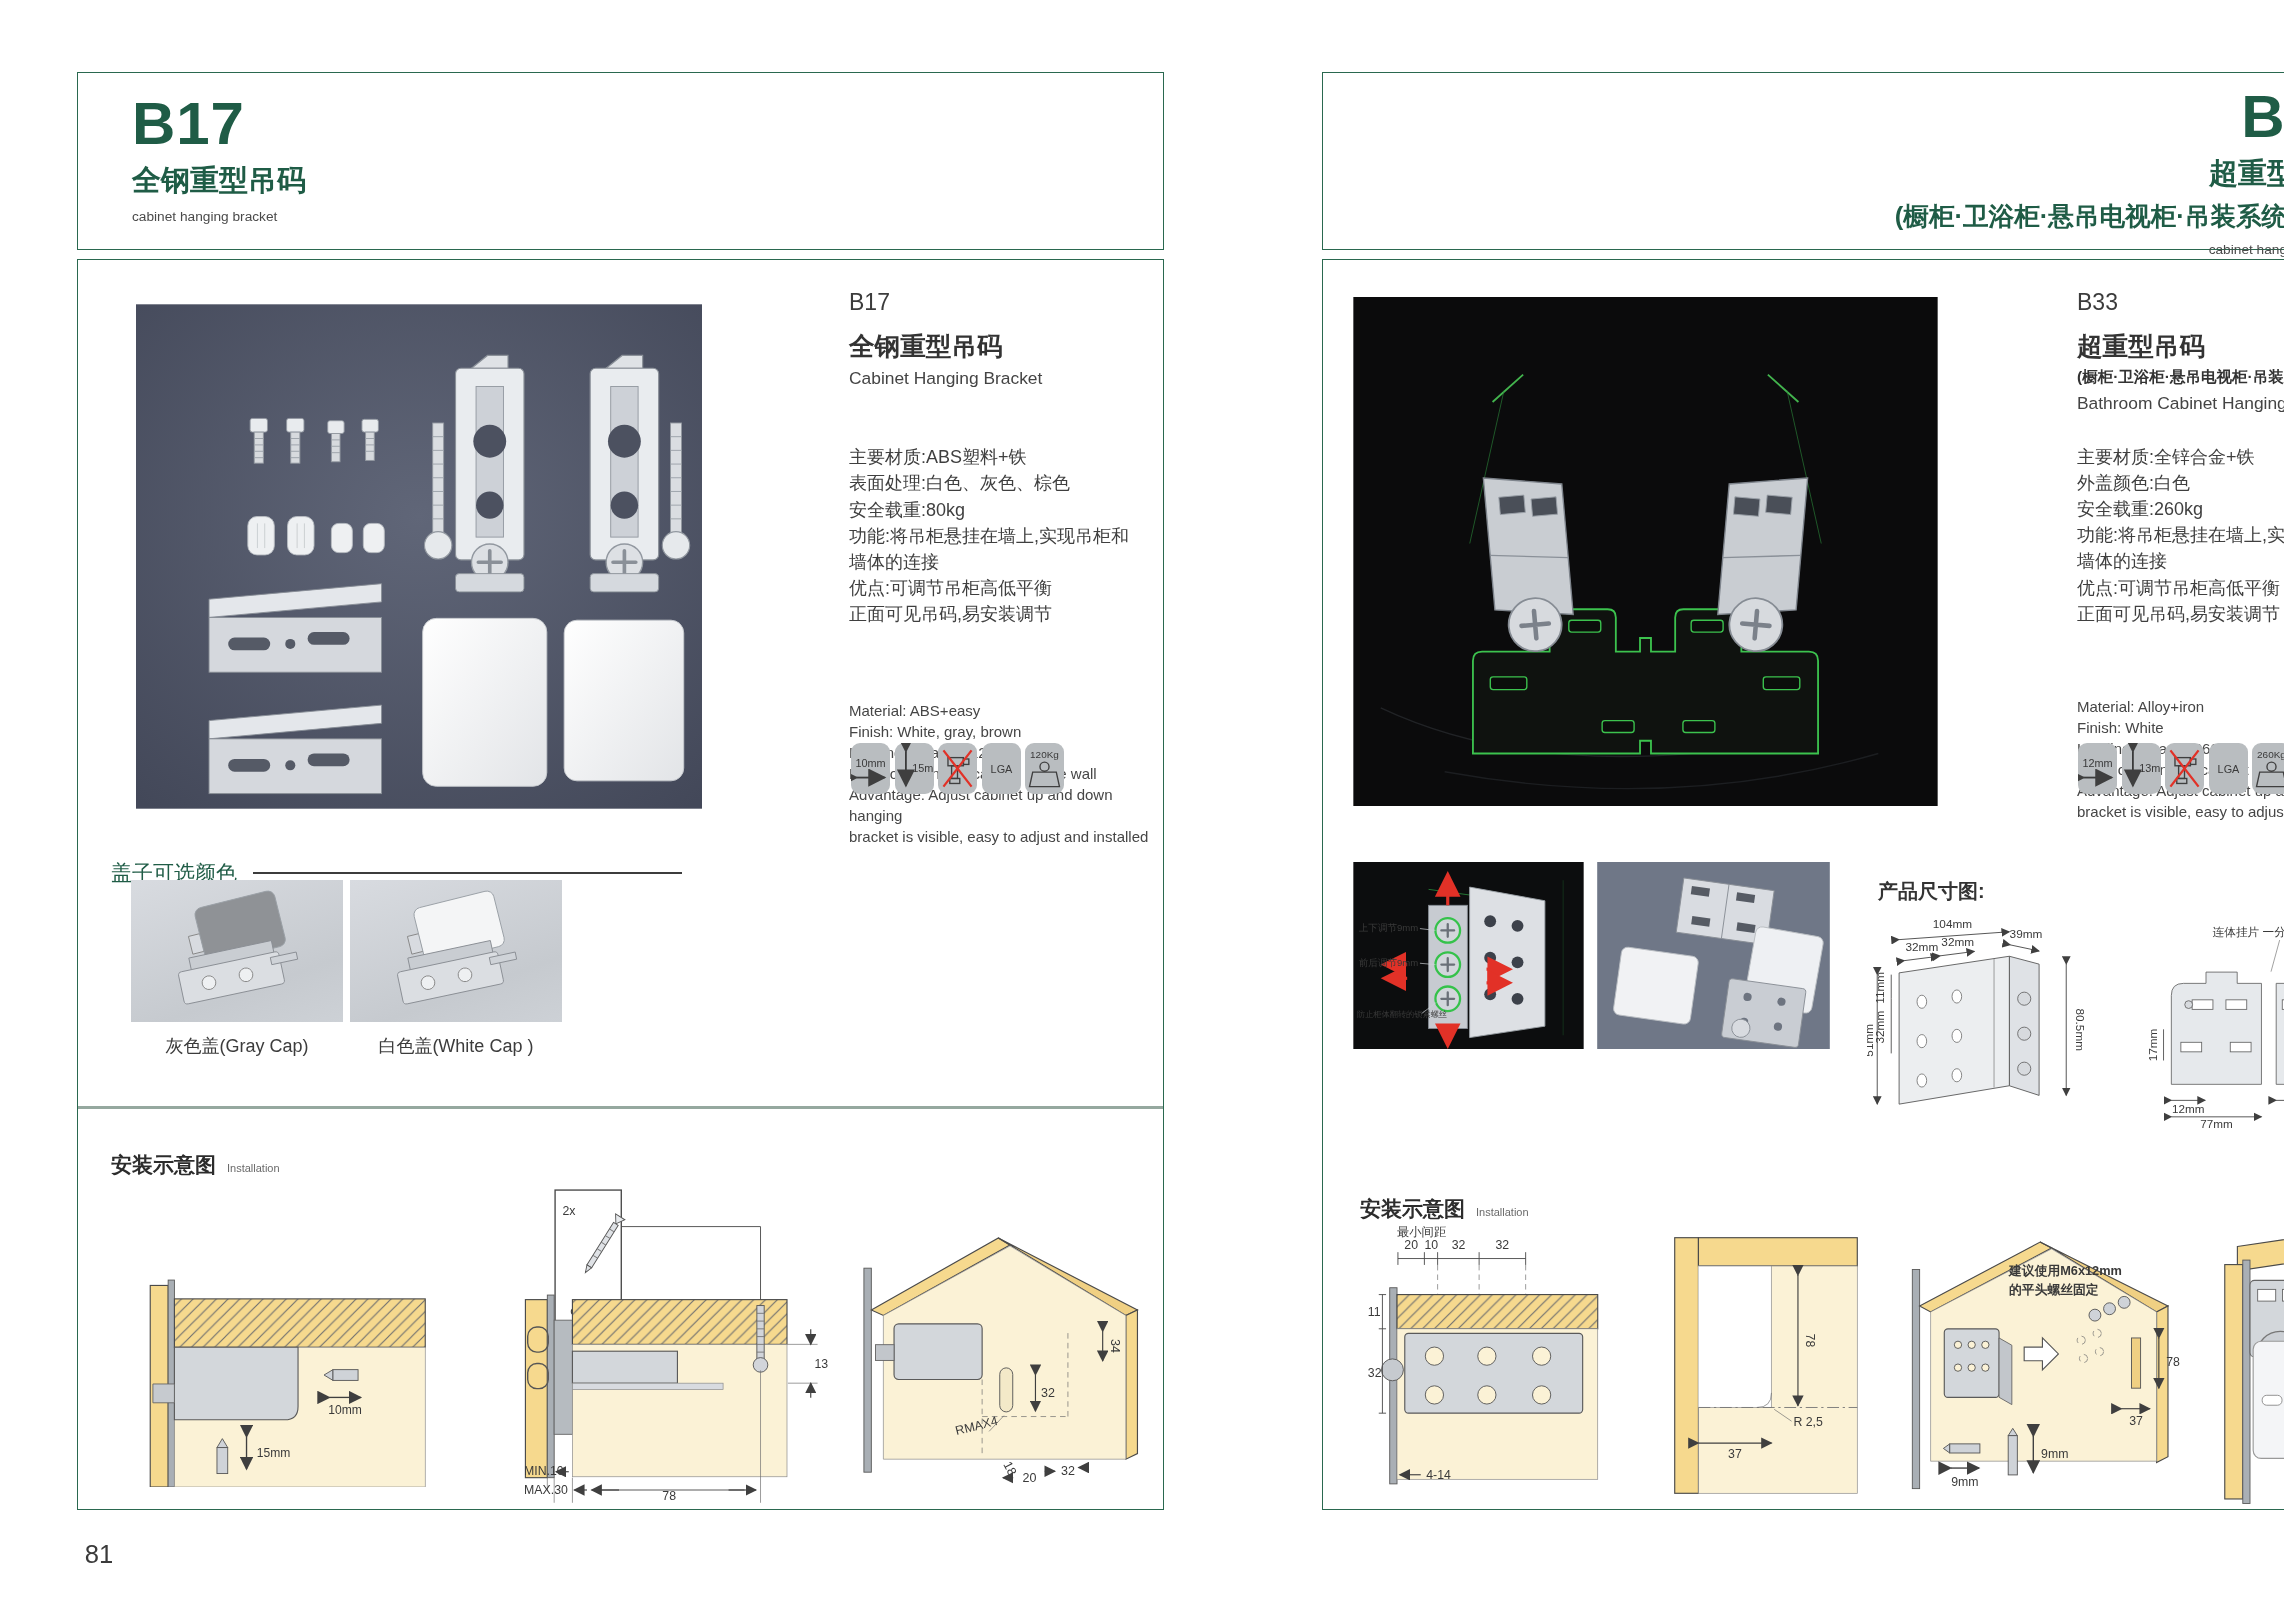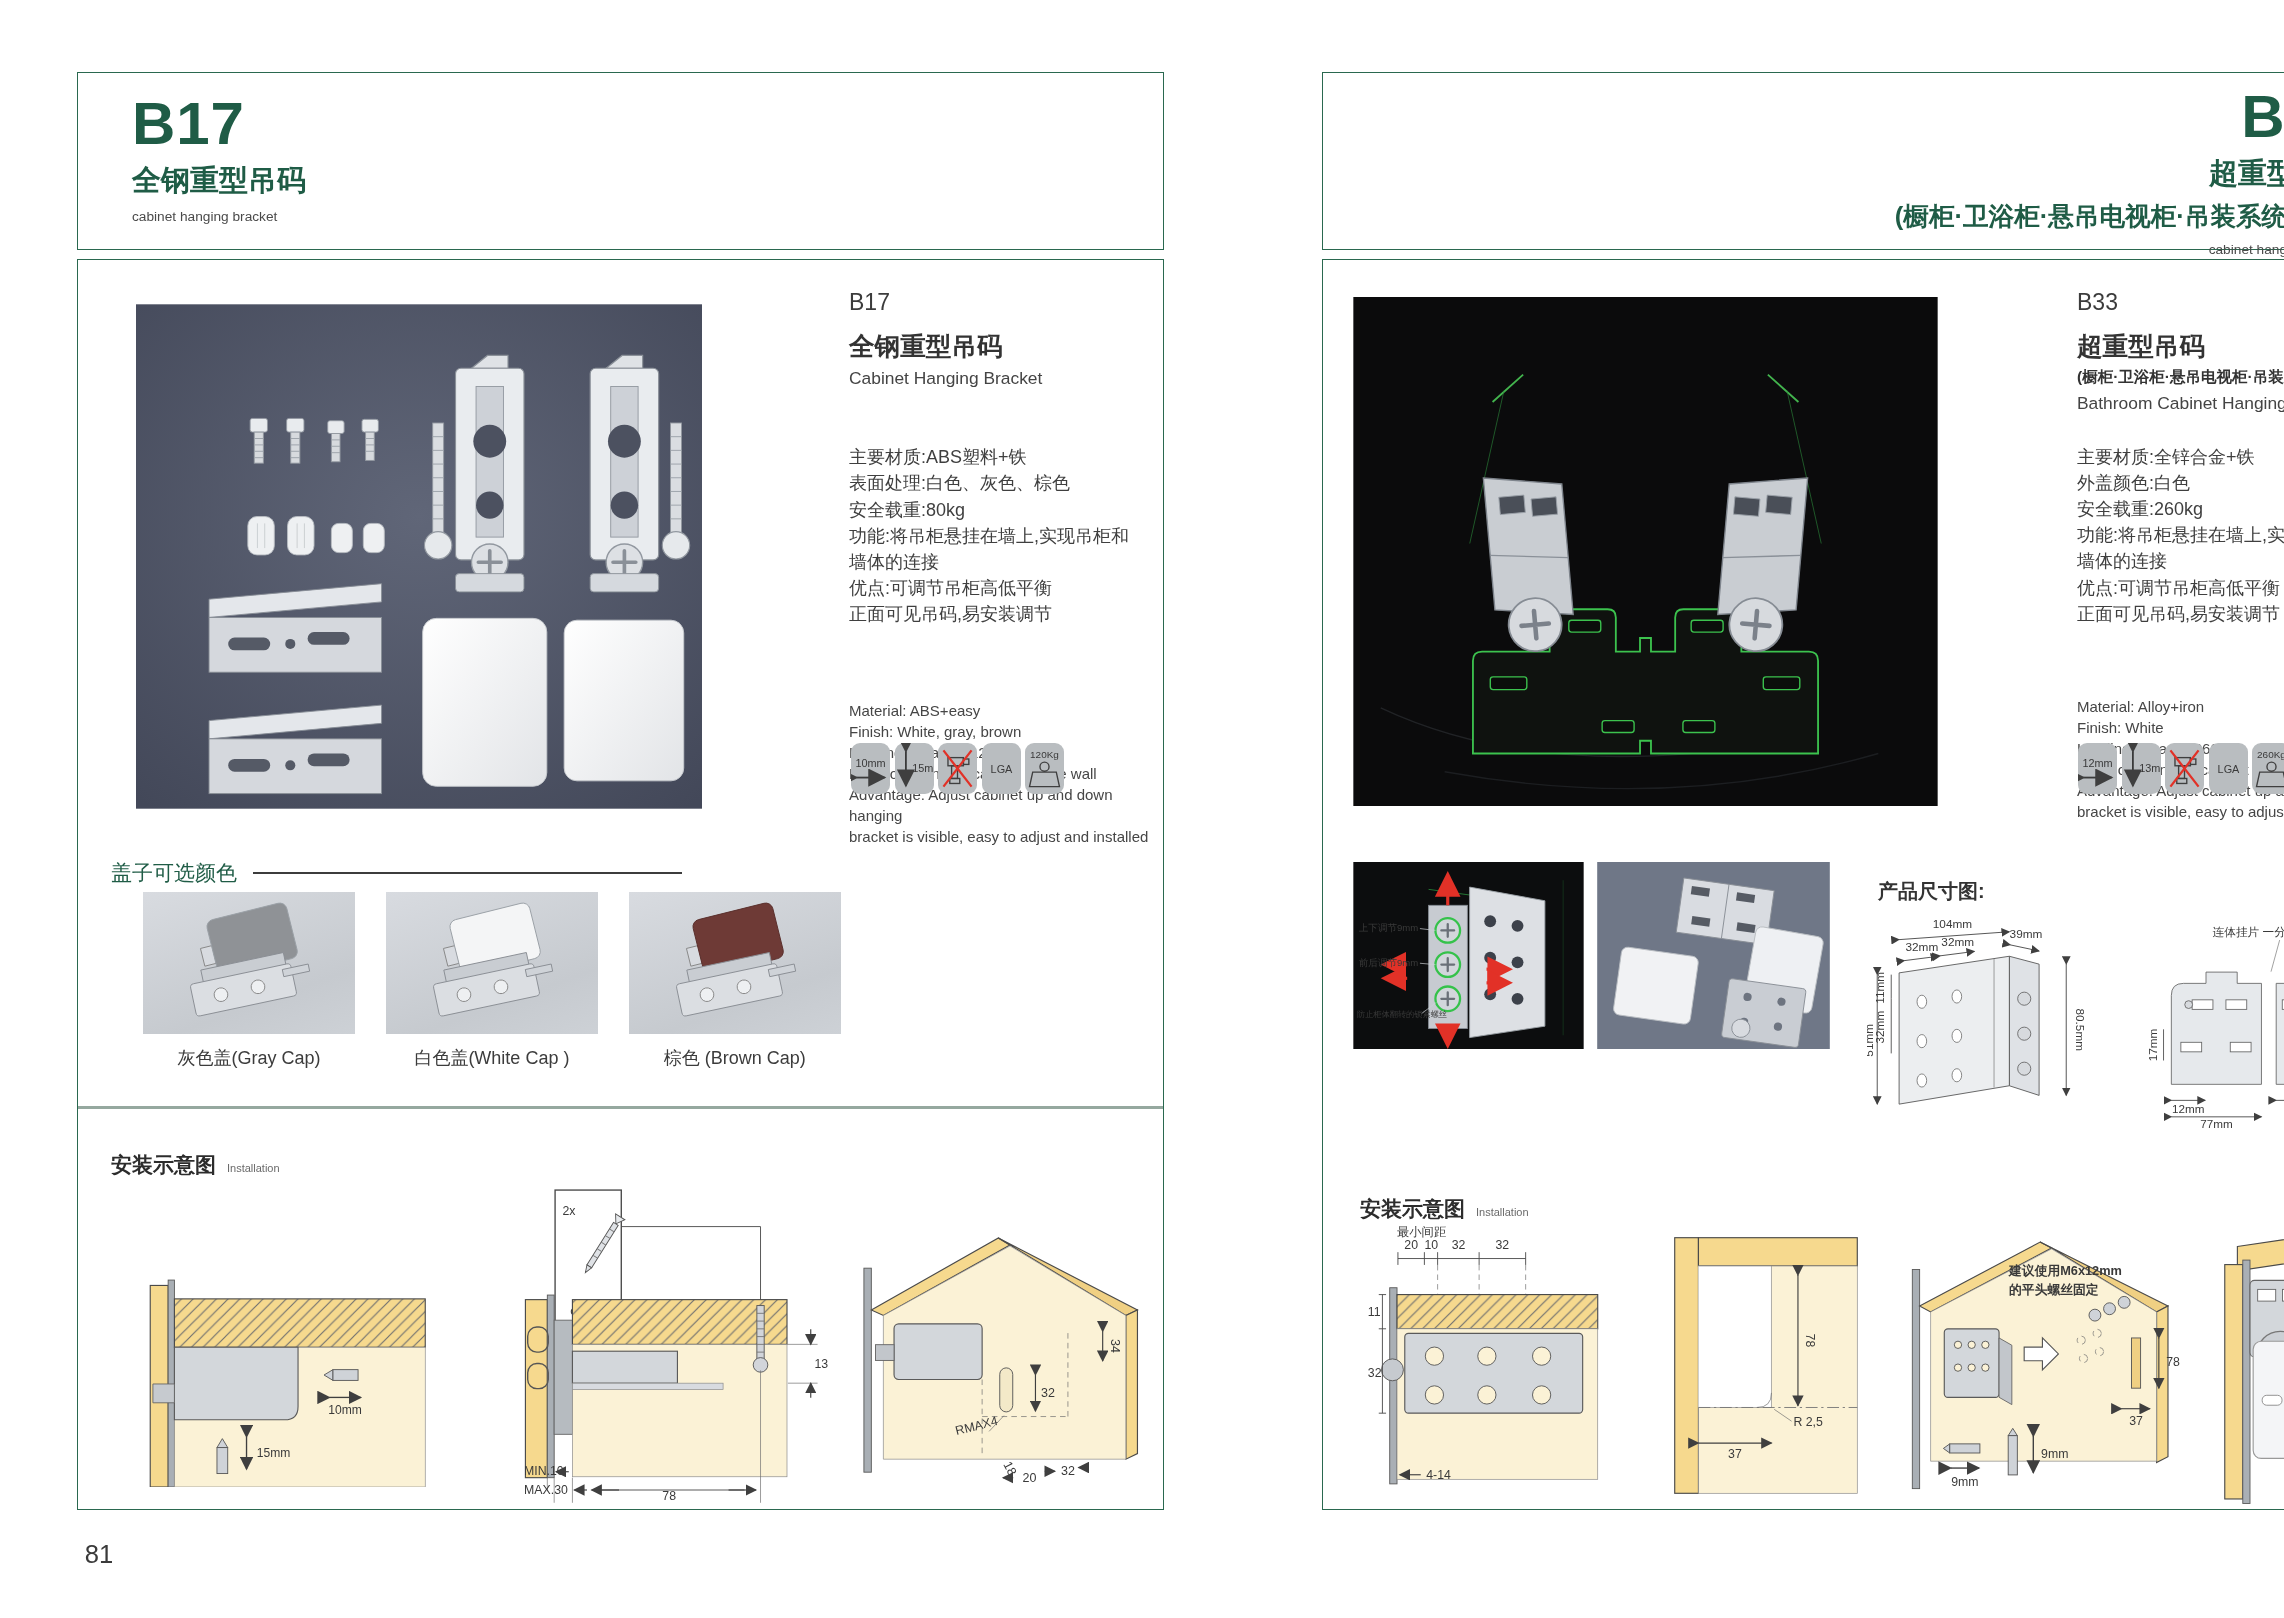--- a/index.html
+++ b/index.html
@@ -22,21 +22,21 @@
   .info-en{font-size:17.4px;color:#444;margin-top:4.6px;}
   .spec-cn{font-size:18px;line-height:1.45;color:#3f3f3f;}
   .spec-en{font-size:15px;line-height:1.40;color:#464646;}
   .icons{display:flex;gap:4.6px;}
   .tile{width:39px;height:51px;background:#b9bdc0;border-radius:9px;position:relative;flex:0 0 auto;}
   .tile svg{position:absolute;left:0;top:0;}
   .colors-title{display:flex;align-items:center;width:713px;}
   .colors-title span{font-size:21px;font-weight:normal;}
   .rule{flex:0 0 429px;height:1.8px;background:#3c3c3c;margin-left:15.5px;}
   .cap-row{display:flex;gap:6.9px;}
-  .cap-fig{margin:12px;width:212px;}
+  .cap-fig{margin:0;width:212px;}
   .cap-art{width:212px;height:142px;background:linear-gradient(160deg,#d8dbe0 0%,#c6cacf 70%,#cdd1d6 100%);}
   .cap-label{font-size:18px;color:#3c3c3c;text-align:center;margin-top:10px;}
   .divider{height:2.7px;background:#95a89f;}
   .sec-hdr{display:flex;align-items:baseline;margin-top:28px;}
   .sec-title{font-size:21px;font-weight:bold;color:#2c2c2c;}
   .sec-sub{font-size:11px;color:#6a6a6a;margin-left:11px;}
   .dims-title{font-size:20px;font-weight:bold;color:#333;}
   .page-no{font-size:25.6px;color:#3a3a3a;}
   svg text{font-family:"Liberation Sans","DejaVu Sans",sans-serif;fill:#3a3a3a;}
   .dim{font-size:27px;}
@@ -256,34 +256,20 @@
           <g transform="translate(95,165) rotate(-12)">
             <rect x="30" y="12" width="185" height="42" fill="#c9cdd2" stroke="#8a8e94" stroke-width="2"></rect>
             <rect y="38" width="225" height="72" rx="8" fill="#dbdee2" stroke="#8a8e94" stroke-width="2"></rect>
             <circle cx="62" cy="74" r="15" fill="#eef0f2" stroke="#888" stroke-width="2"></circle>
             <circle cx="145" cy="74" r="15" fill="#eef0f2" stroke="#888" stroke-width="2"></circle>
             <rect x="205" y="48" width="58" height="16" fill="#cfd3d8" stroke="#8a8e94" stroke-width="2"></rect>
           </g>
         </svg>
         <figcaption class="cap-label">白色盖(White Cap )</figcaption>
       </figure>
-      <figure class="cap-fig">
-        <svg class="cap-art" viewBox="0 0 465 310">
-          <rect x="125" y="95" width="26" height="40" fill="#d8dbe0" stroke="#888" stroke-width="2" transform="rotate(-14 240 105)"></rect>
-          <rect x="150" y="40" width="180" height="125" rx="16" transform="rotate(-14 240 105)" stroke="#5a2f2c" stroke-width="2" fill="#6e3a36"></rect>
-          <g transform="translate(95,165) rotate(-12)">
-            <rect x="30" y="12" width="185" height="42" fill="#c9cdd2" stroke="#8a8e94" stroke-width="2"></rect>
-            <rect y="38" width="225" height="72" rx="8" fill="#dbdee2" stroke="#8a8e94" stroke-width="2"></rect>
-            <circle cx="62" cy="74" r="15" fill="#eef0f2" stroke="#888" stroke-width="2"></circle>
-            <circle cx="145" cy="74" r="15" fill="#eef0f2" stroke="#888" stroke-width="2"></circle>
-            <rect x="205" y="48" width="58" height="16" fill="#cfd3d8" stroke="#8a8e94" stroke-width="2"></rect>
-          </g>
-        </svg>
-        <figcaption class="cap-label">棕色 (Brown Cap)</figcaption>
-      </figure>
     </div>
 
     <div class="divider abs" style="left:0;top:846px;width:1085px"></div>
 
     <div class="sec-hdr abs" style="left:33px;top:863px">
       <span class="sec-title">安装示意图</span>
       <span class="sec-sub">Installation</span>
     </div>
 
     <svg class="abs" style="left:69px;top:1012px" width="320" height="215" viewBox="0 0 700 480">

